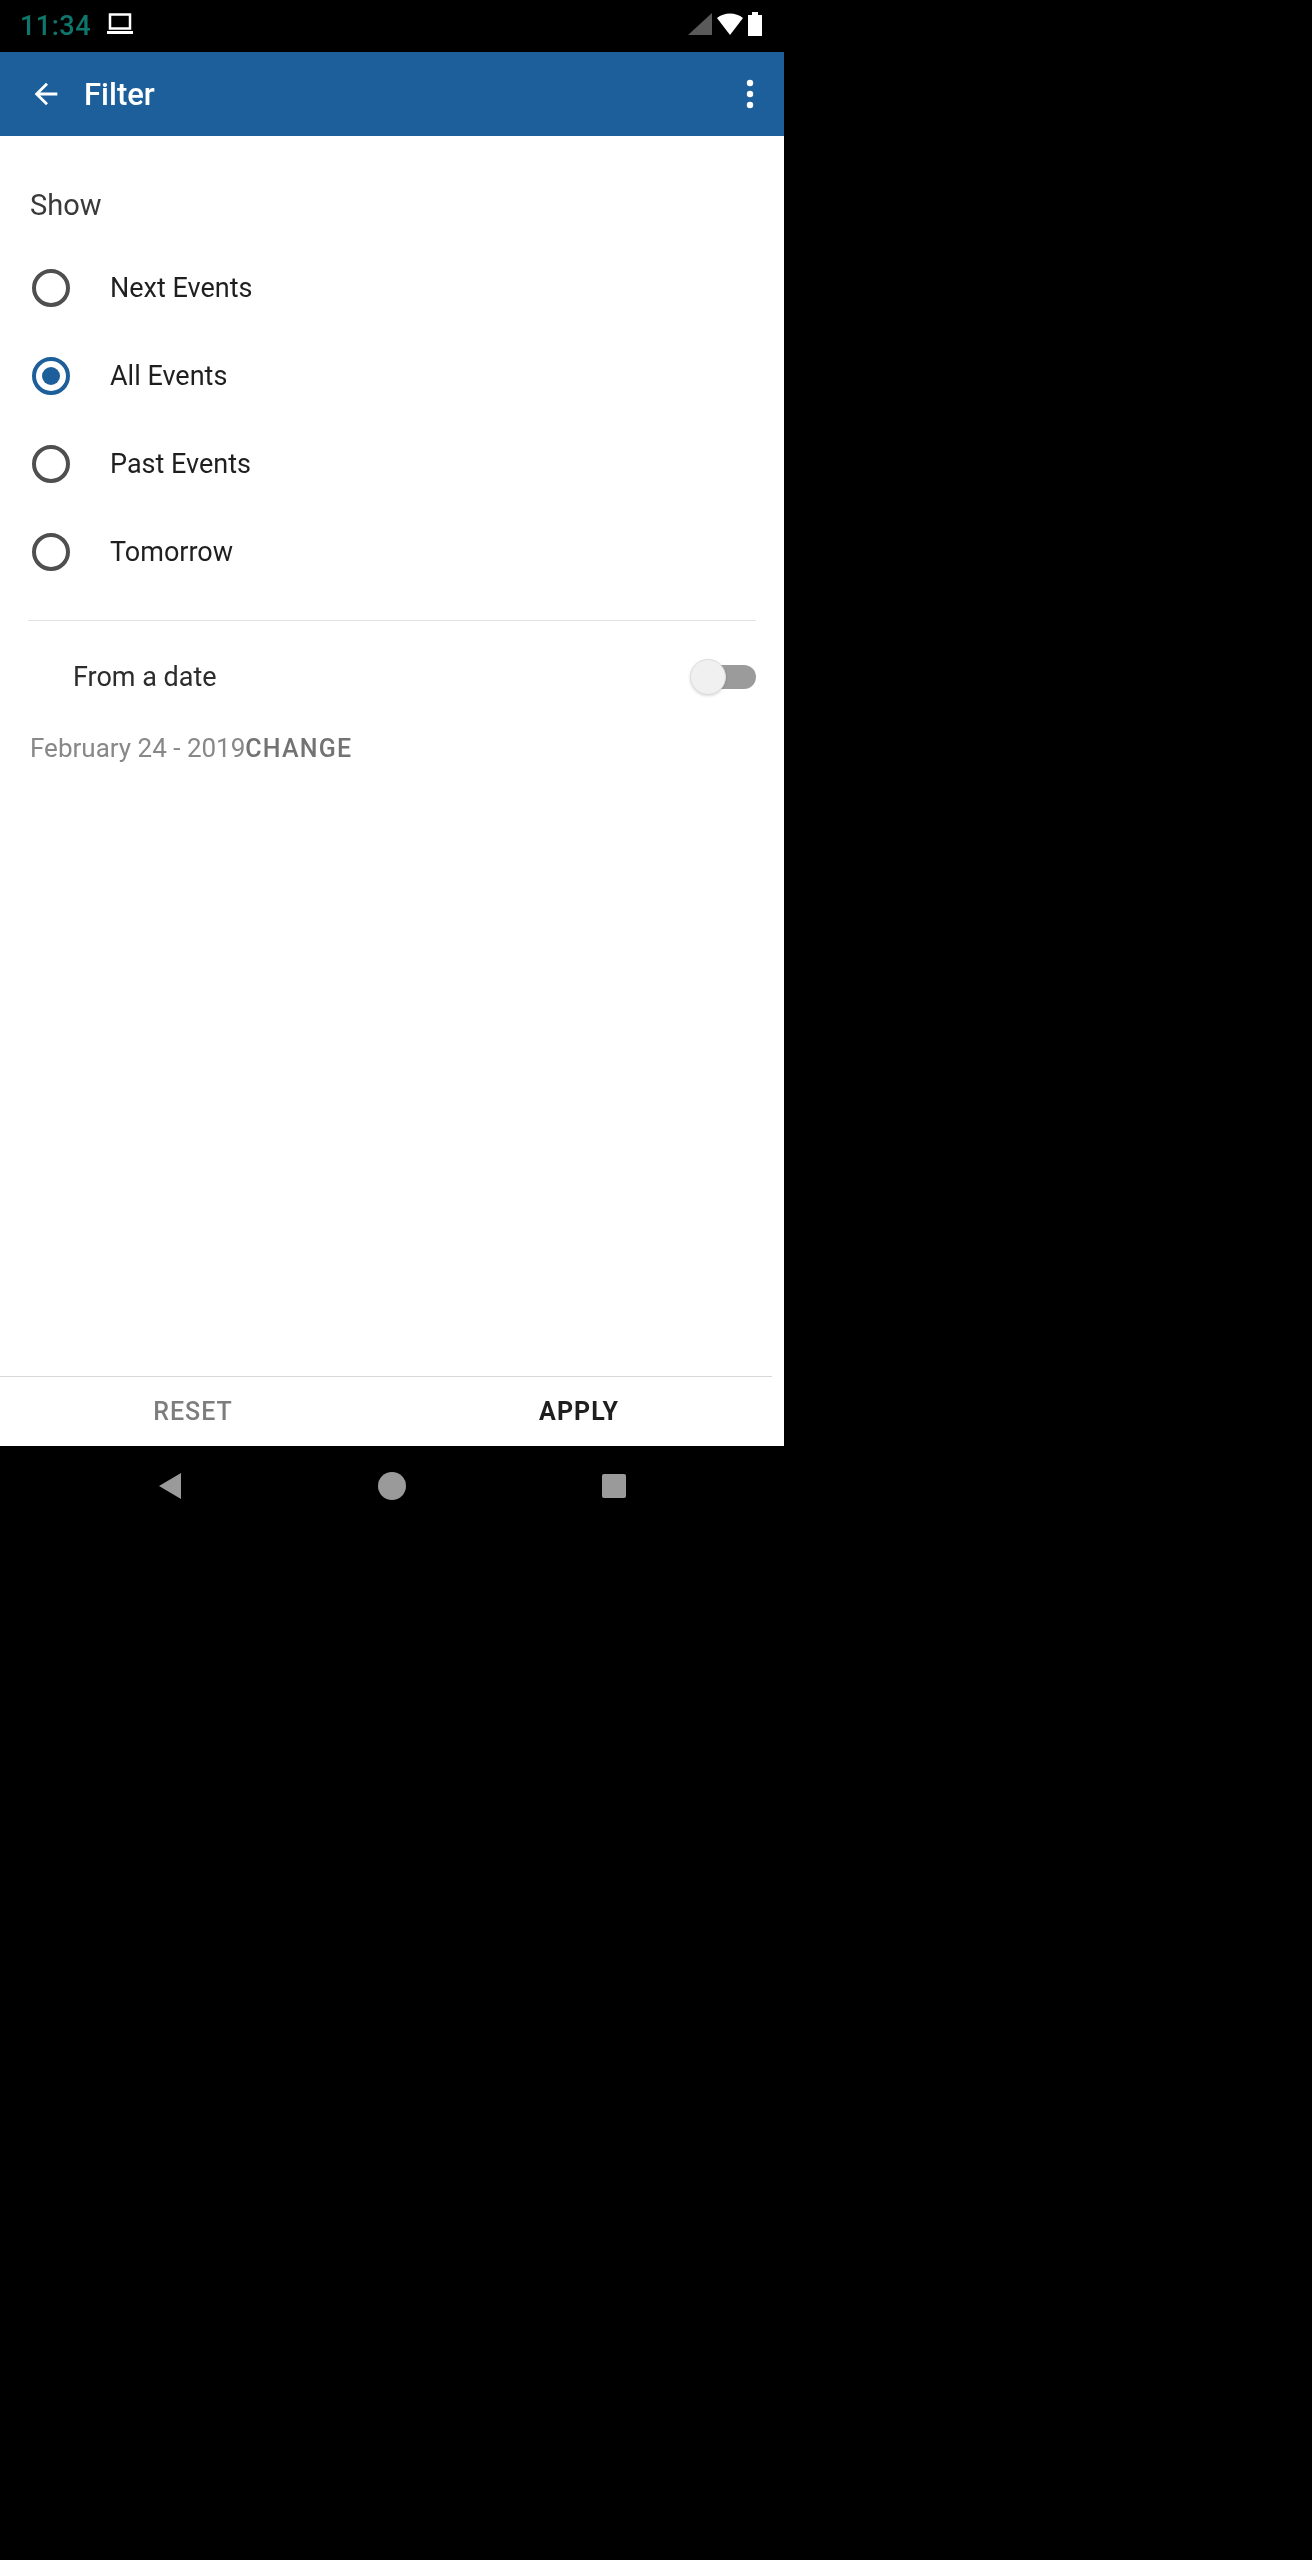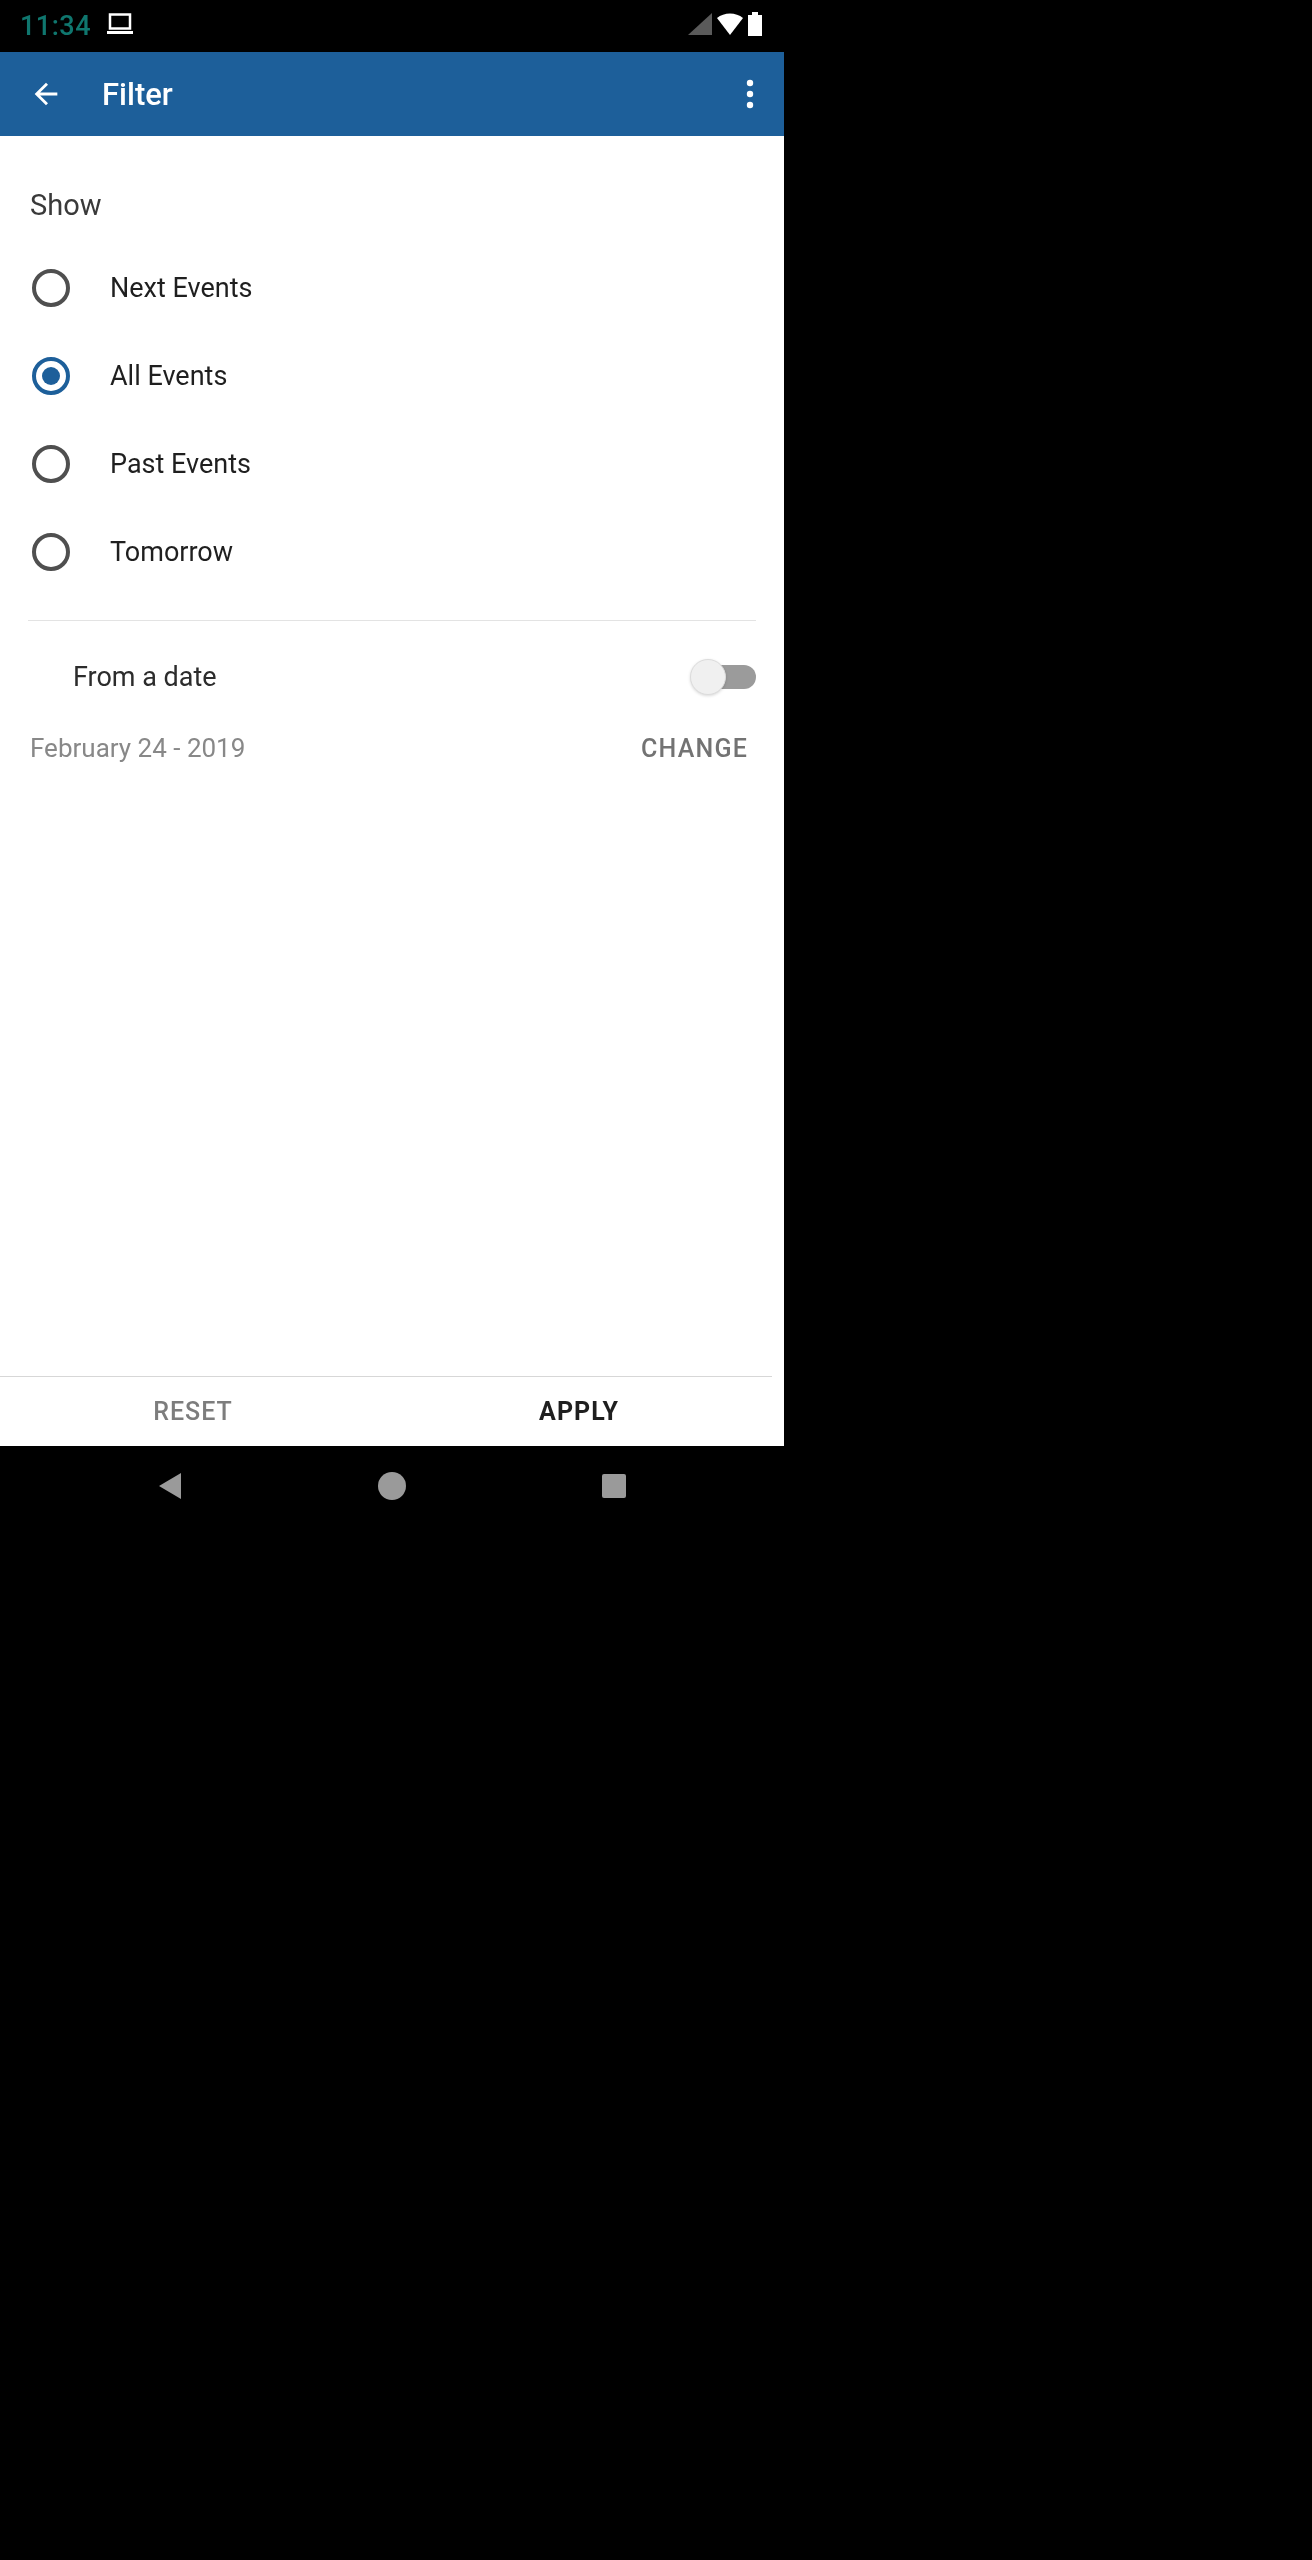--- a/index.html
+++ b/index.html
@@ -56,21 +56,21 @@
       height: 40px;
       display: flex;
       align-items: center;
       justify-content: center;
       cursor: pointer;
     }
     .app-title {
       color: #fff;
       font-size: 31px;
       font-weight: 500;
-      margin-left: 36px;
+      margin-left: 18px;
     }
     .app-bar-spacer { flex: 1; }
     .overflow-btn {
       width: 40px;
       height: 40px;
       display: flex;
       align-items: center;
       justify-content: center;
       cursor: pointer;
     }
@@ -160,21 +160,20 @@
       border-radius: 50%;
       top: 50%;
       left: -2px;
       transform: translateY(-50%);
       box-shadow: 0 1px 3px rgba(0,0,0,0.15);
     }
 
     .date-value-row {
       display: flex;
       align-items: center;
-      justify-content: space-between;
       padding: 28px 36px 20px 30px;
     }
     .date-value {
       font-size: 26px;
       color: #888;
     }
     .change-btn {
       font-size: 25px;
       color: #737373;
       font-weight: 500;

